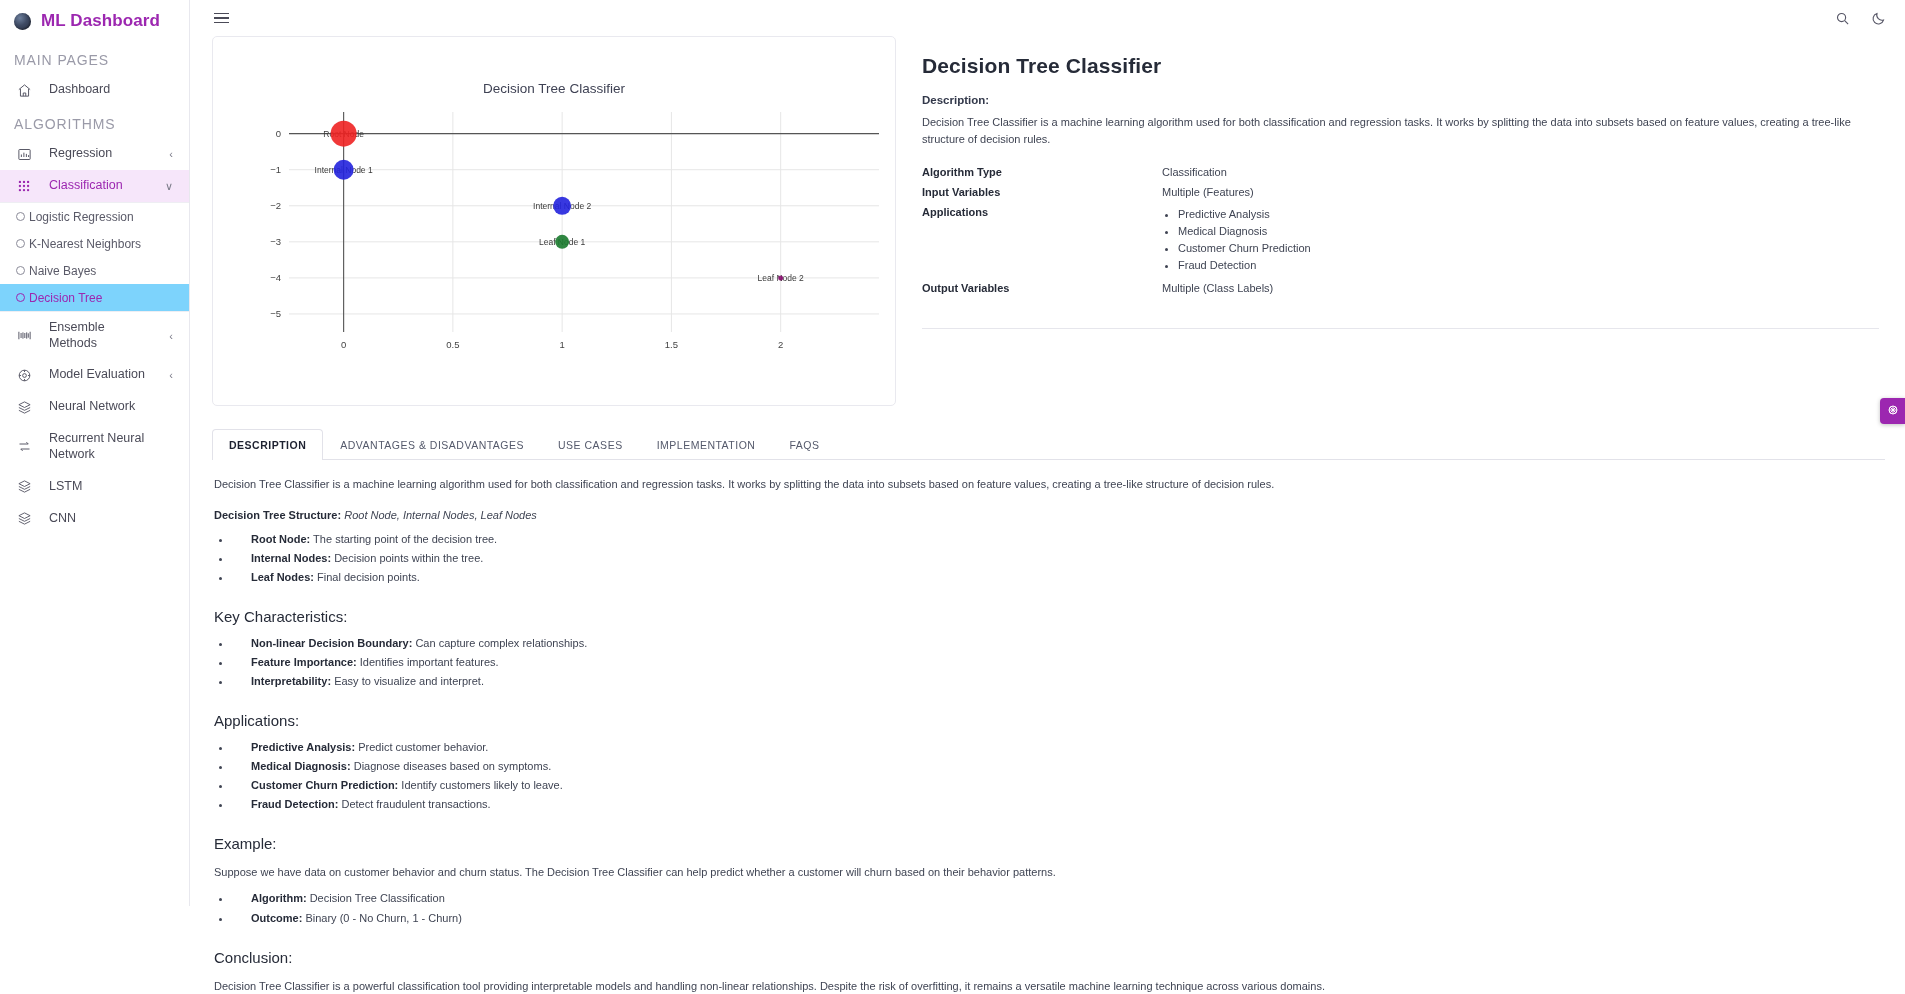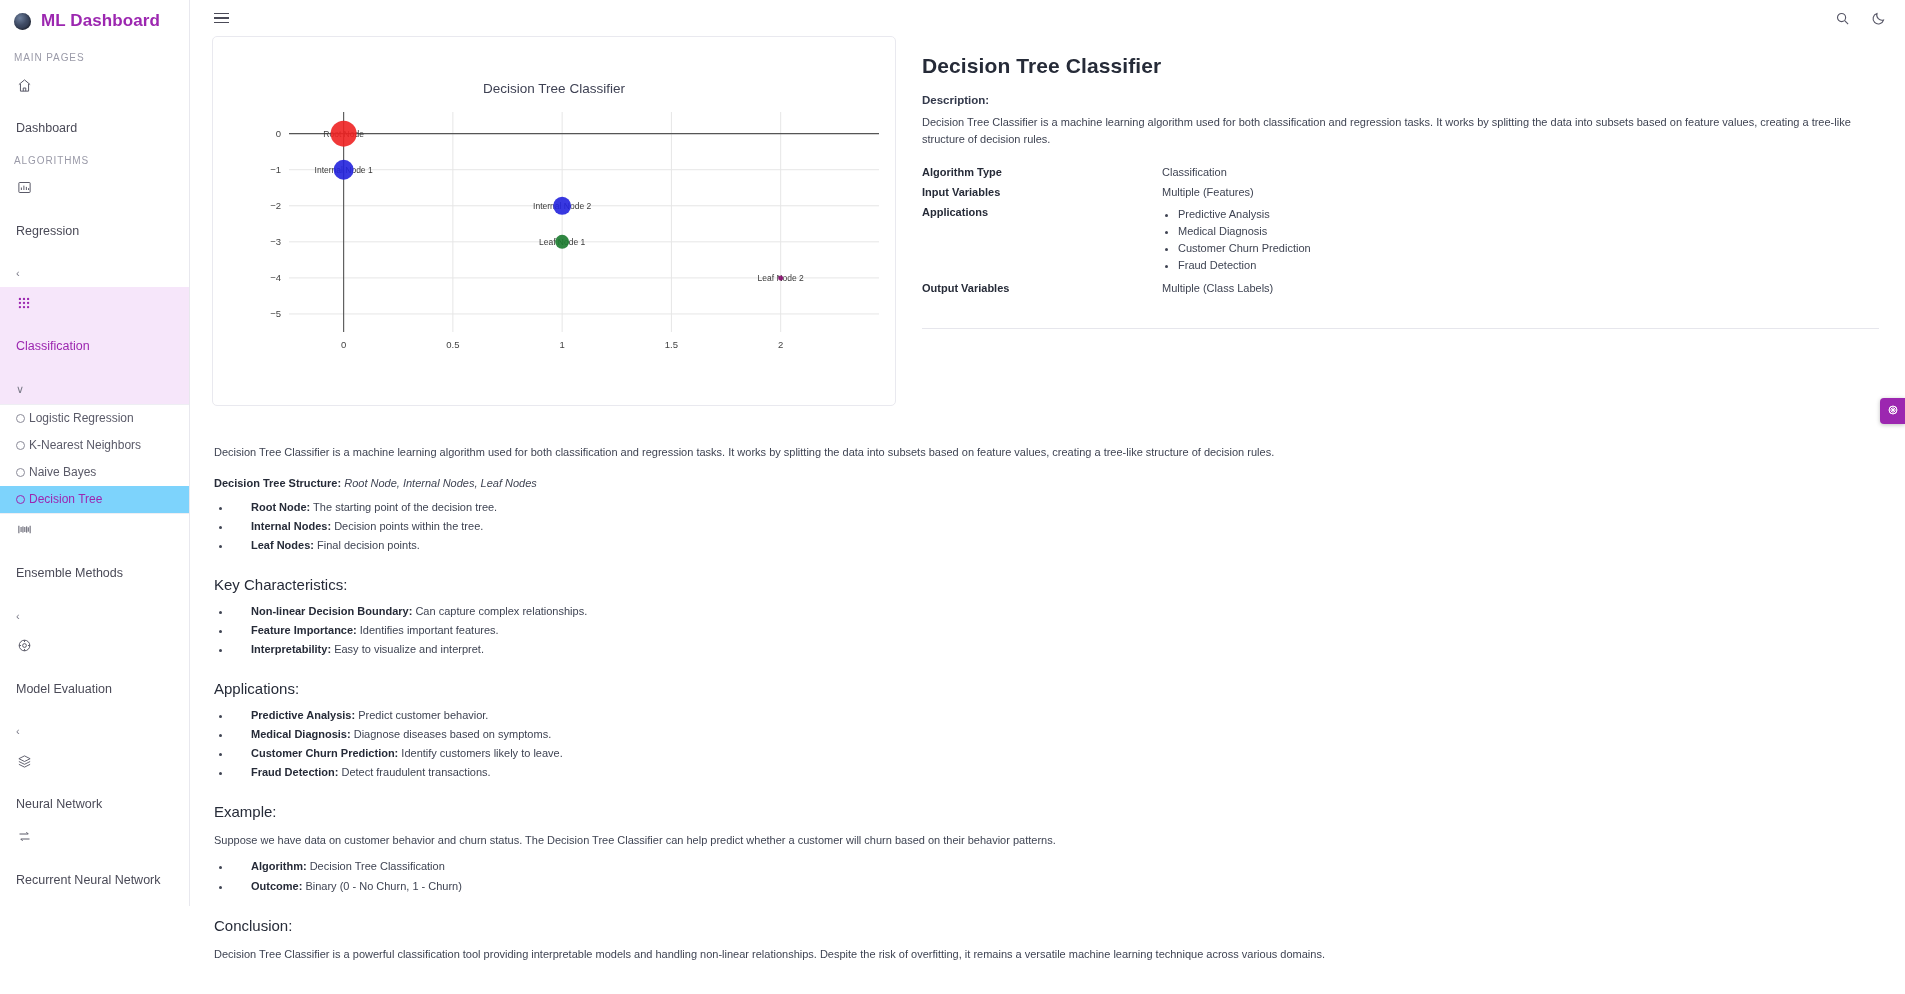--- a/index.html
+++ b/index.html
@@ -23,29 +23,28 @@
   .brand { display: flex; align-items: center; gap: 10px; padding: 12px 0 12px 14px; height: 42px; }
   .brand-logo {
     width: 17px; height: 17px; border-radius: 50%;
     background: radial-gradient(circle at 35% 30%, #6d7f9c 0%, #3e4a63 45%, #2b3347 100%);
     box-shadow: inset -1px -1px 2px rgba(0,0,0,.4);
     flex: none;
   }
   .brand-title { font-size: 17px; font-weight: 700; color: #9c27b0; letter-spacing: .1px; }
 
   .section-label {
-    font-size: 10px; letter-spacing: .9px; color: #9a9aa8;
+    font-size: 14px; letter-spacing: .9px; color: #9a9aa8;
     padding: 10px 0 6px 14px; text-transform: uppercase; font-weight: 500;
   }
   .nav-item {
-    display: flex; align-items: flex-start; gap: 28px;
+    display: flex; align-items: center; gap: 17px;
     padding: 8px 12px 8px 16px; min-height: 32px;
     font-size: 12.5px; color: #4a4a57; cursor: pointer;
     position: relative;
-    flex-direction: column;
   }
   .nav-item .ico { width: 16px; height: 16px; flex: none; display: flex; align-items: center; justify-content: center; color: #5a5a68; }
   .nav-item .lbl { flex: 1; line-height: 1.25; }
   .nav-item .chev { font-size: 11px; color: #7a7a88; margin-right: 4px; }
   .nav-item.active { background: #f6e6fa; color: #9c27b0; }
   .nav-item.active .ico { color: #9c27b0; }
 
   .submenu { border-top: 1px solid #eeeef3; border-bottom: 1px solid #eeeef3; }
   .sub-item {
     display: flex; align-items: center; gap: 4px;
@@ -382,20 +381,27 @@
                 <th>Output Variables</th>
                 <td>Multiple (Class Labels)</td>
               </tr>
             </tbody>
           </table>
           <div class="hr"></div>
         </div>
       </div>
 
       <div class="tabs-wrap">
+        <div class="tabs">
+          <div class="tab active">DESCRIPTION</div>
+          <div class="tab">ADVANTAGES &amp; DISADVANTAGES</div>
+          <div class="tab">USE CASES</div>
+          <div class="tab">IMPLEMENTATION</div>
+          <div class="tab">FAQS</div>
+        </div>
 
         <div class="tab-body">
           <div class="p">Decision Tree Classifier is a machine learning algorithm used for both classification and regression tasks. It works by splitting the data into subsets based on feature values, creating a tree-like structure of decision rules.</div>
 
           <div class="p-struct">
             <b>Decision Tree Structure:</b>
             <i>Root Node, Internal Nodes, Leaf Nodes</i>
           </div>
 
           <ul class="bul">

